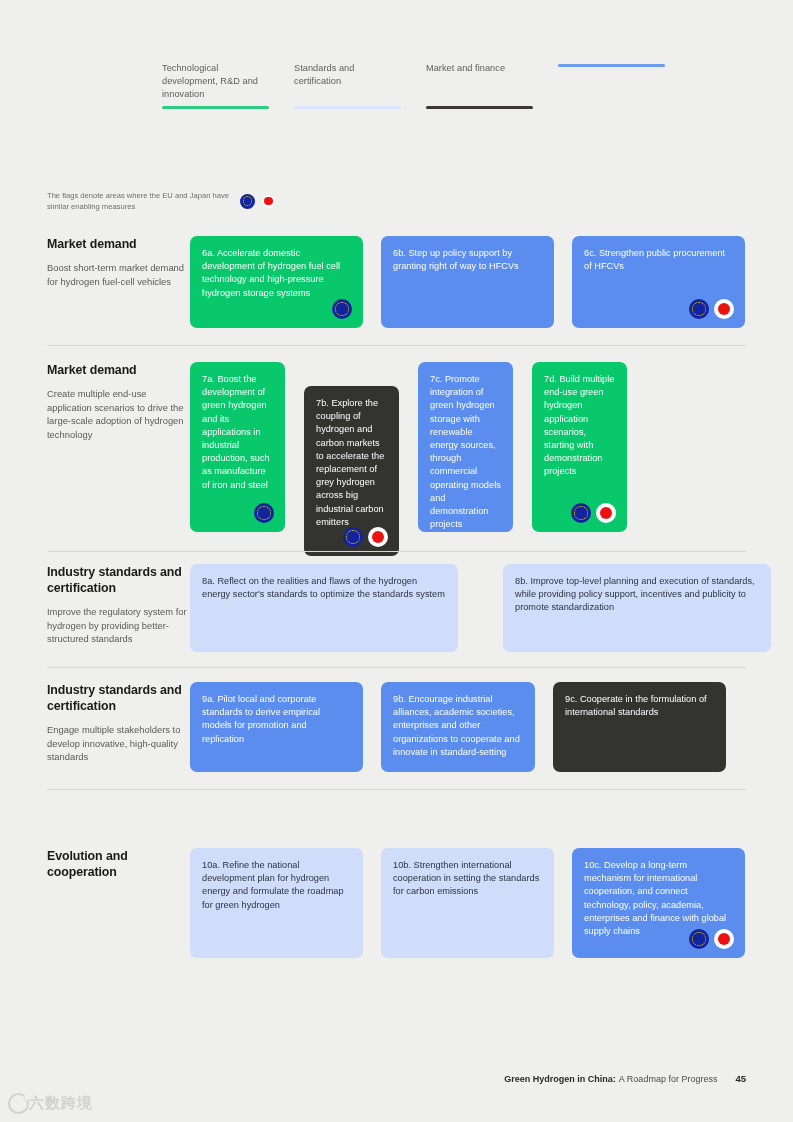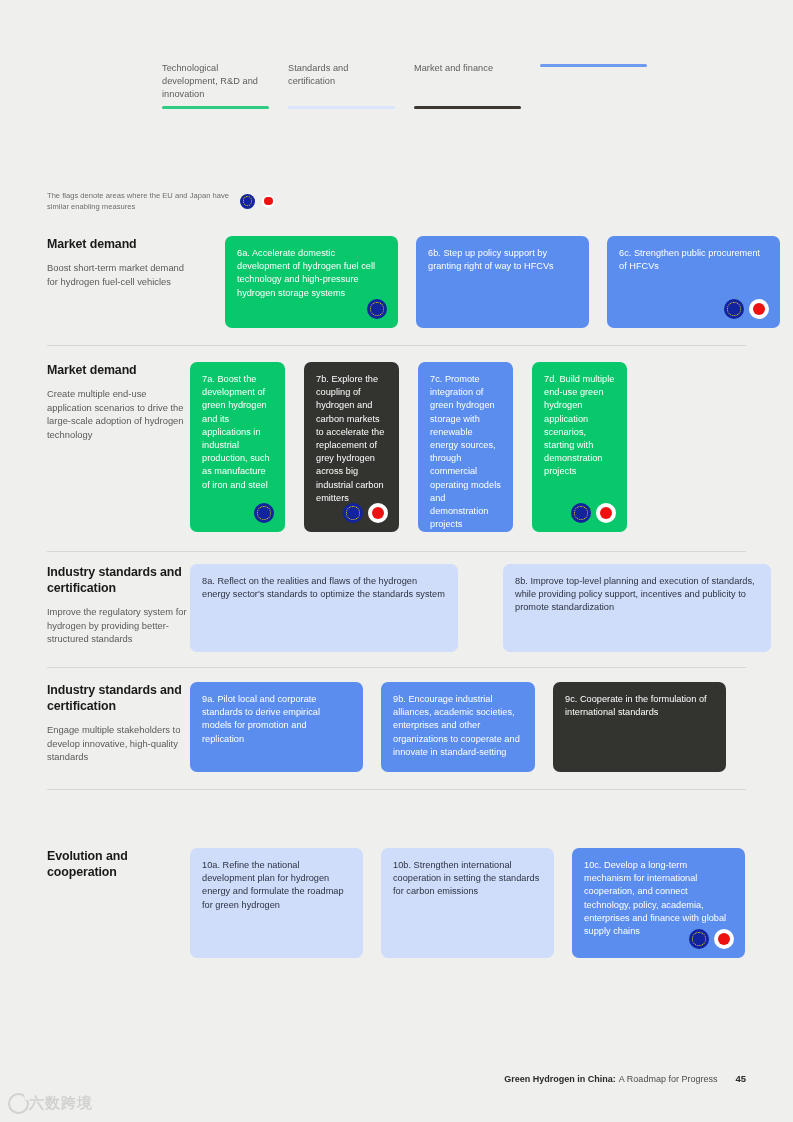--- a/index.html
+++ b/index.html
@@ -5,21 +5,21 @@
   * { box-sizing: border-box; margin: 0; padding: 0; }
   html, body {
     width: 793px; height: 1122px;
     background: #efefed;
     font-family: "Liberation Sans", sans-serif;
     overflow: hidden;
   }
   .page { position: relative; width: 793px; height: 1122px; background: #efefed; }
 
   
-  .tabs { position: absolute; left: 162px; top: 62px; width: 580px; display: flex; gap: 5px; }
+  .tabs { position: absolute; left: 162px; top: 62px; width: 580px; display: flex; gap: 11px; }
   .tab { width: 107px; margin-right: 14px; }
   .tab-label {
     font-size: 9.2px; line-height: 13px; color: #5c5c5c; letter-spacing: .05px;
     min-height: 42px;
   }
   .tab-rule { height: 3px; border-radius: 2px; margin-top: 2px; }
 
   
   .legend { position: absolute; left: 47px; top: 190px; display: flex; align-items: center; }
   .legend-text { font-size: 7.6px; line-height: 11px; color: #6e6e6e; width: 190px; }
@@ -123,21 +123,21 @@
     </div>
   </div>
 
   <div id="rows">
       <div class="row" style="top: 236px; height: 92px;">
         <div class="row-head">
           <div class="row-title">Market demand</div>
           <div class="row-desc">Boost short-term market demand for hydrogen fuel-cell vehicles</div>
         </div>
         <div class="cards">
-          <div class="card c-green" style="width: 173px; height: 92px; margin-right: 18px; margin-left: 35px;">
+          <div class="card c-green" style="width: 173px; height: 92px; margin-right: 18px;">
             <div class="card-text">6a. Accelerate domestic development of hydrogen fuel cell technology and high-pressure hydrogen storage systems</div>
             <div class="card-flags">
               <span class="flag flag-eu" style="width:20px;height:20px"></span>
             </div>
           </div>
           <div class="card c-blue" style="width: 173px; height: 92px; margin-right: 18px;">
             <div class="card-text">6b. Step up policy support by granting right of way to HFCVs</div>
           </div>
           <div class="card c-blue" style="width: 173px; height: 92px; margin-right: 0px;">
             <div class="card-text">6c. Strengthen public procurement of HFCVs</div>
@@ -154,21 +154,21 @@
           <div class="row-title">Market demand</div>
           <div class="row-desc">Create multiple end-use application scenarios to drive the large-scale adoption of hydrogen technology</div>
         </div>
         <div class="cards">
           <div class="card c-green" style="width: 95px; height: 170px; margin-right: 19px;">
             <div class="card-text">7a. Boost the development of green hydrogen and its applications in industrial production, such as manufacture of iron and steel</div>
             <div class="card-flags">
               <span class="flag flag-eu" style="width:20px;height:20px"></span>
             </div>
           </div>
-          <div class="card c-dark" style="width: 95px; height: 170px; margin-right: 19px;">
+          <div class="card c-dark" style="width: 95px; height: 170px; margin-right: 19px; margin-top: 24px;">
             <div class="card-text">7b. Explore the coupling of hydrogen and carbon markets to accelerate the replacement of grey hydrogen across big industrial carbon emitters</div>
             <div class="card-flags">
               <span class="flag flag-eu" style="width:20px;height:20px"></span>
               <span class="flag flag-jp" style="width:20px;height:20px"></span>
             </div>
           </div>
           <div class="card c-blue" style="width: 95px; height: 170px; margin-right: 19px;">
             <div class="card-text">7c. Promote integration of green hydrogen storage with renewable energy sources, through commercial operating models and demonstration projects</div>
           </div>
           <div class="card c-green" style="width: 95px; height: 170px; margin-right: 19px;">

